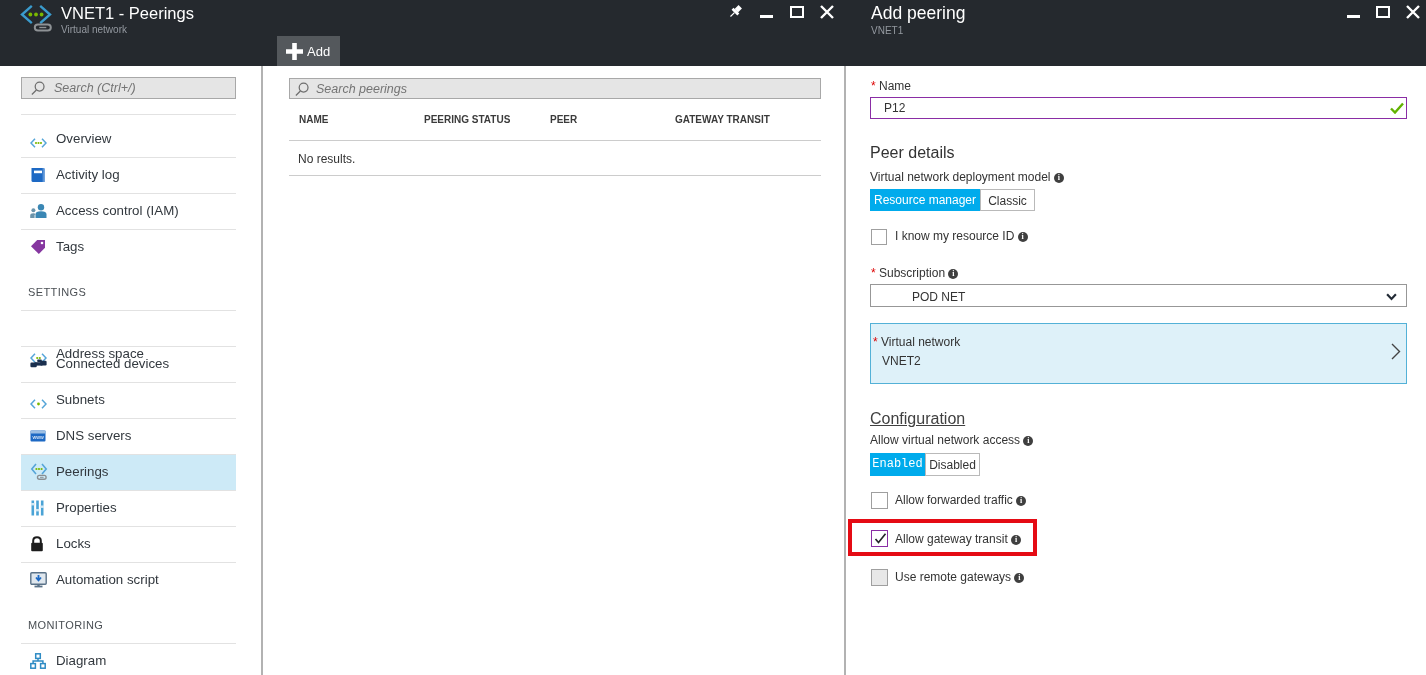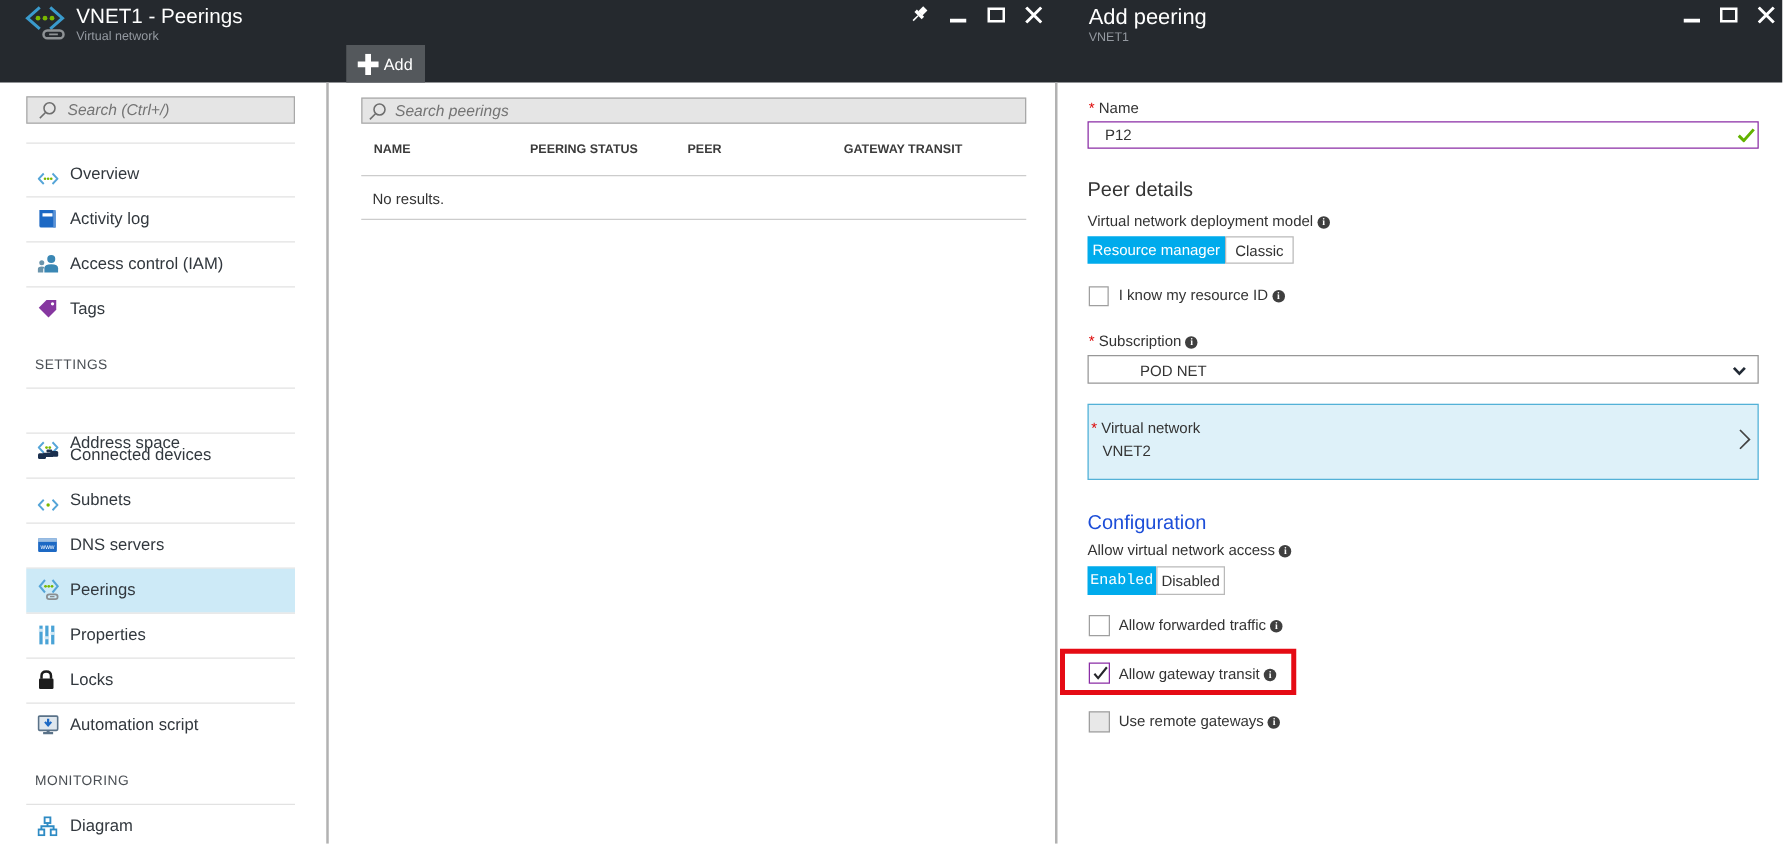--- a/index.html
+++ b/index.html
@@ -255,21 +255,21 @@
     <path d="M1.1,1.3 L5.5,5.9 L9.9,1.3" fill="none" stroke="#222a35" stroke-width="2.2"></path>
   </svg>
 
   <div class="abs" style="left:870px;top:323px;width:537px;height:61px;background:#def1f9;border:1px solid #53b1d7;"></div>
   <div class="abs" style="left:873px;top:335px;font-size:12px;color:#333;"><span class="red">* </span>Virtual network</div>
   <div class="lbl13" style="left:882px;top:354px;">VNET2</div>
   <svg class="abs" style="left:1391px;top:343px;" width="10" height="17" viewBox="0 0 10 17">
     <path d="M1,1 L8.5,8.5 L1,16" fill="none" stroke="#444" stroke-width="1.4"></path>
   </svg>
 
-  <div class="abs" style="left:870px;top:410px;font-size:16px;color:#1d4ed8;">Configuration</div>
+  <div class="abs" style="left:870px;top:410px;font-size:16px;color:#404040;text-decoration:underline;">Configuration</div>
   <div class="lbl13" style="left:870px;top:433px;">Allow virtual network access <span class="info">i</span></div>
   <div class="togglebtn tsel" style="left:870px;top:453px;width:55px;height:23px;line-height:23px;font-family:Liberation Mono, monospace;">Enabled</div>
   <div class="togglebtn tuns" style="left:925px;top:453px;width:55px;height:23px;line-height:23px;">Disabled</div>
 
   <div class="cb" style="left:871px;top:492px;"></div>
   <div class="lbl13" style="left:895px;top:493px;">Allow forwarded traffic <span class="info">i</span></div>
 
   <div class="abs" style="left:848px;top:519px;width:189px;height:37px;border:4px solid #e50b14;"></div>
   <div class="cb" style="left:871px;top:530px;border:1.2px solid #8a2da5;"></div>
   <svg class="abs" style="left:873px;top:531px;" width="15" height="15" viewBox="0 0 15 15">

